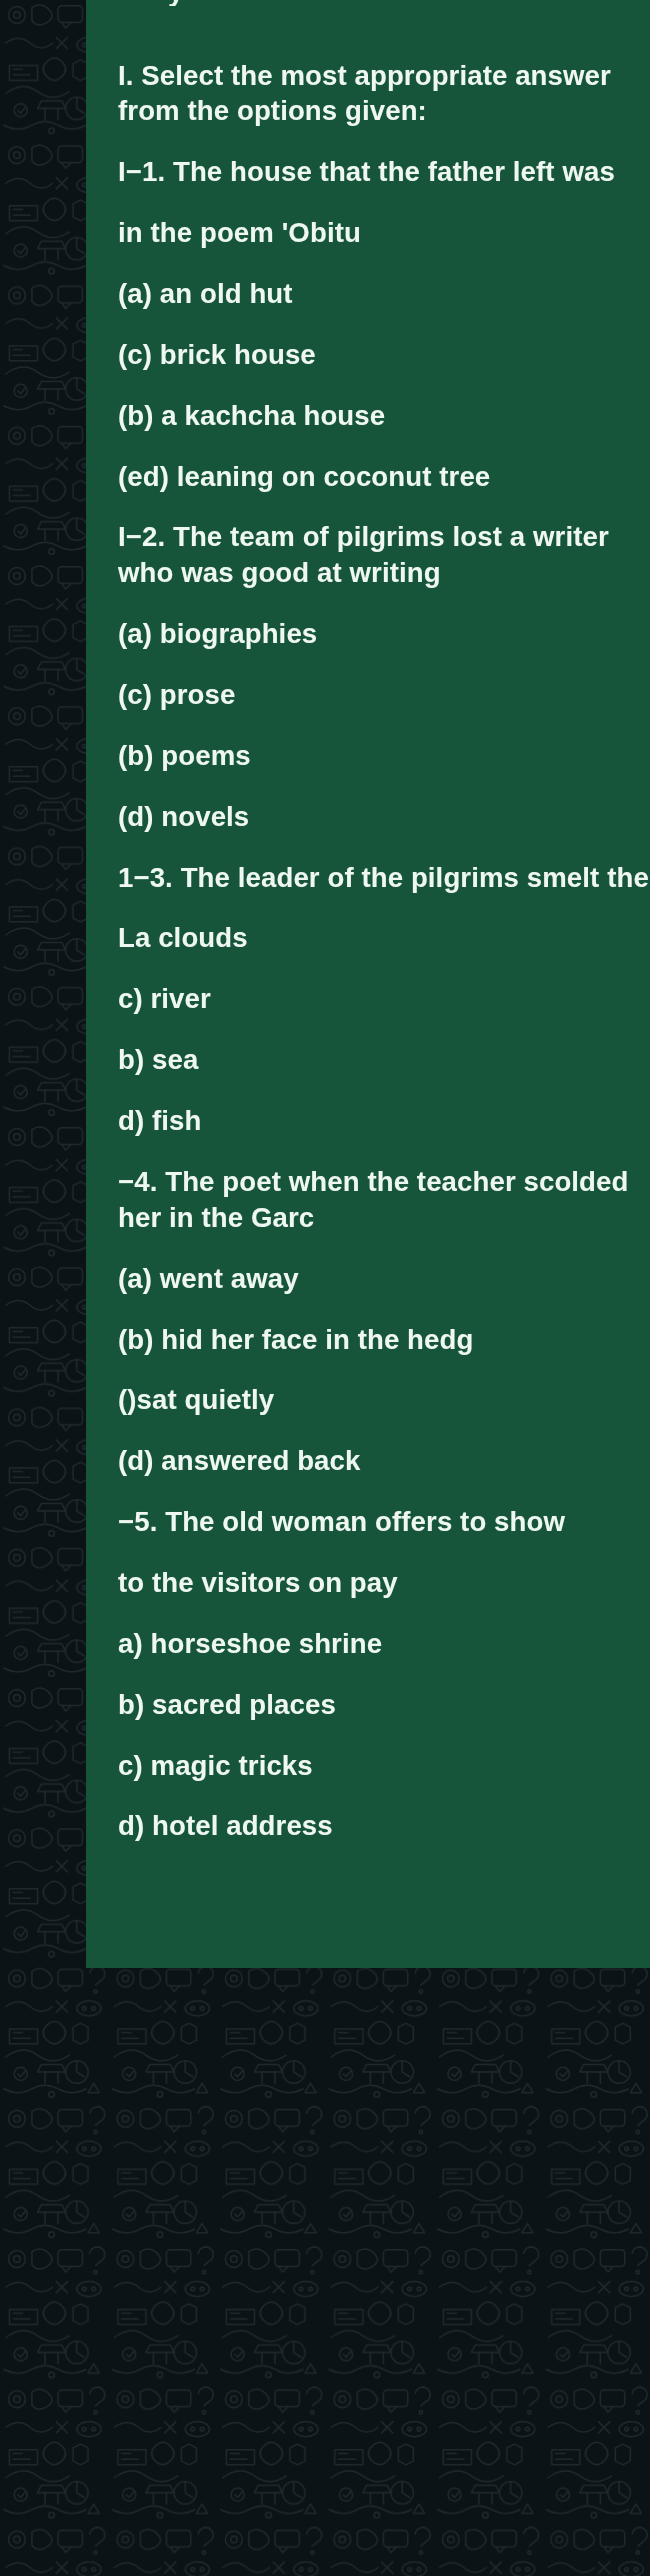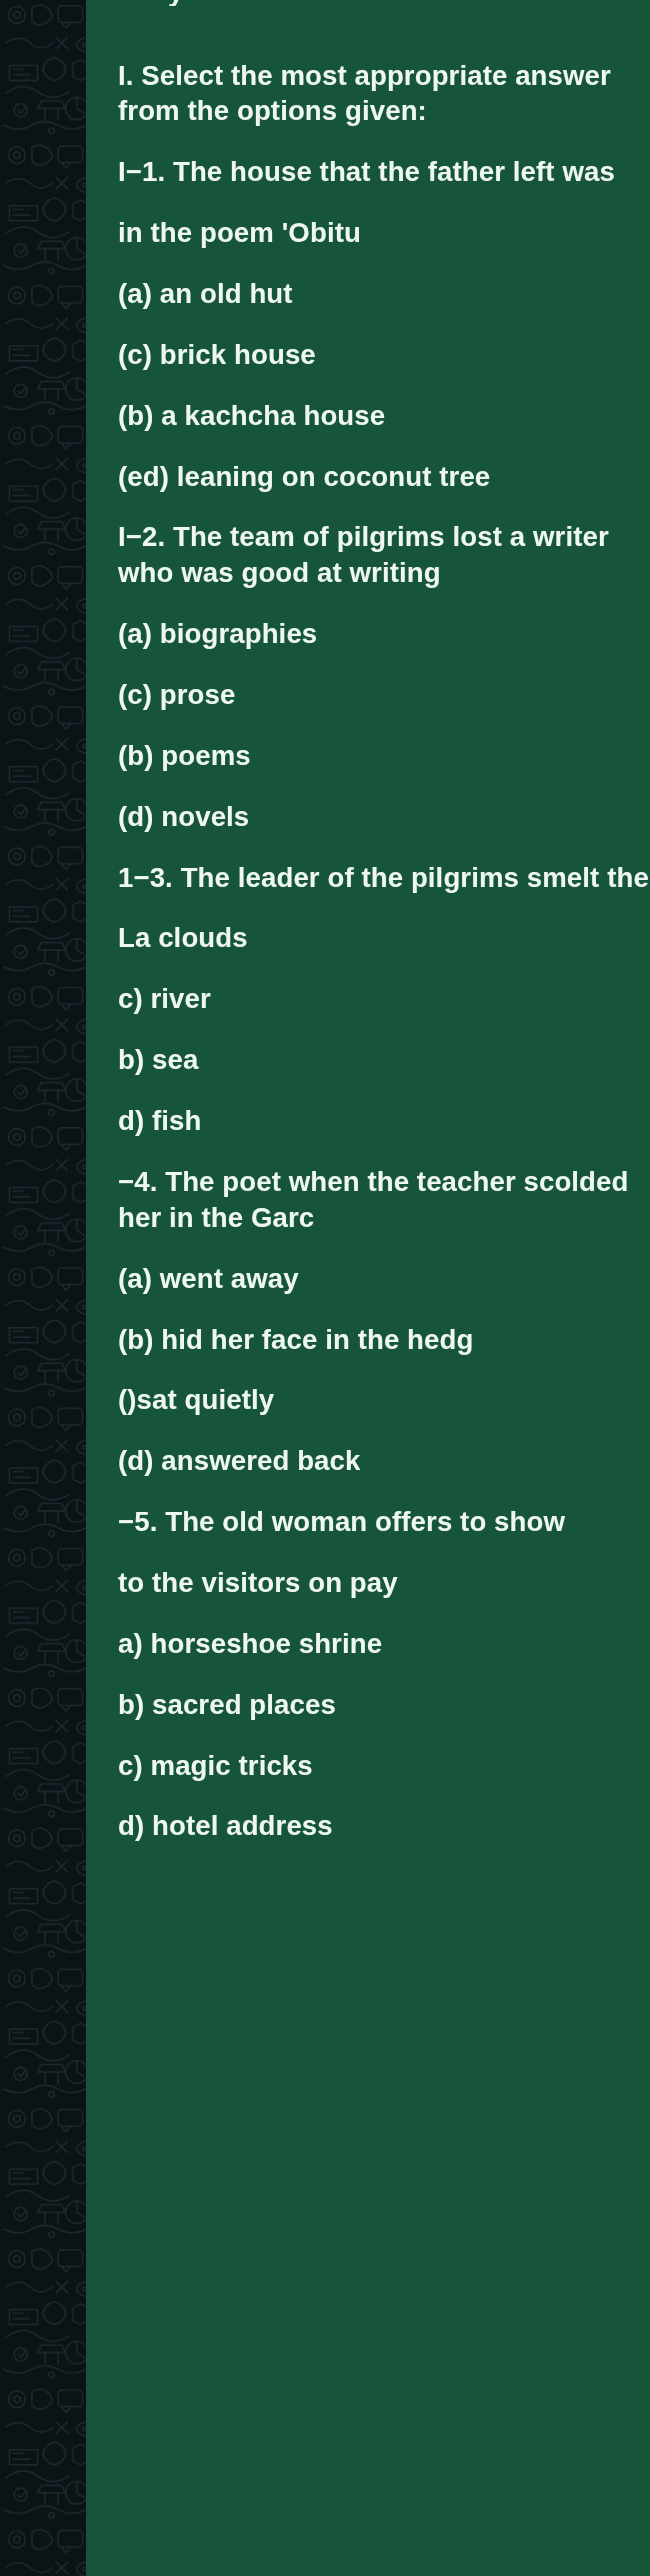--- a/index.html
+++ b/index.html
@@ -64,21 +64,21 @@
     margin:0 0 25px 0;
     white-space:pre-wrap;
     word-wrap:break-word;
     text-shadow:0 0 0.9px rgba(255,255,255,.20);
   }
   .msg-line:last-child{ margin-bottom:0; }
 
   
   #bubble-clip{
     position:absolute;
-    left:43px; top:0; width:608px; height:2576px;
+    left:43px; top:0; width:608px; height:1968px;
     overflow:hidden;
   }
 </style>
 </head>
 <body>
 
 <div id="chat-wallpaper">
   <svg viewBox="0 0 696 2755" xmlns="http://www.w3.org/2000/svg" aria-hidden="true">
     <defs>
       <pattern id="doodles" x="0" y="0" width="116" height="150" patternUnits="userSpaceOnUse">

